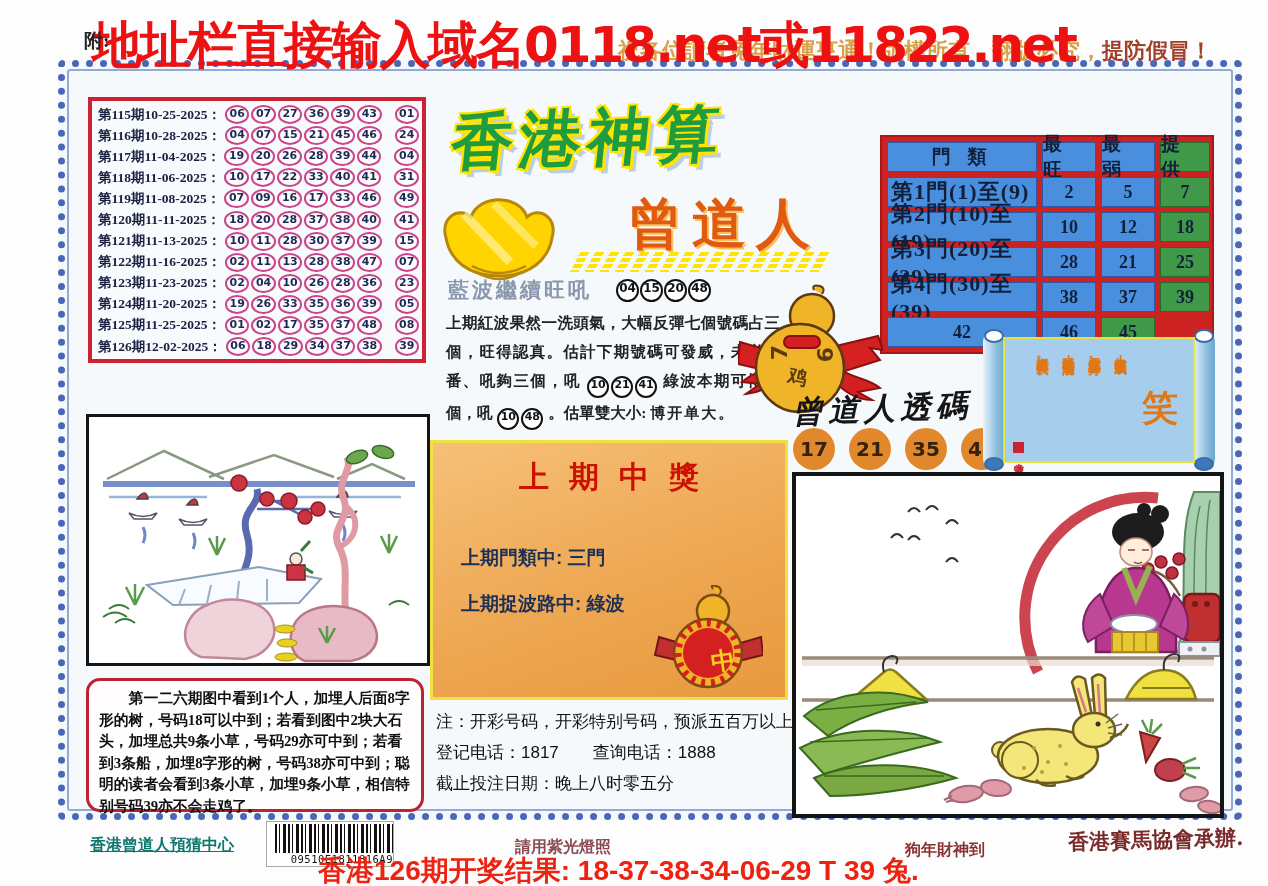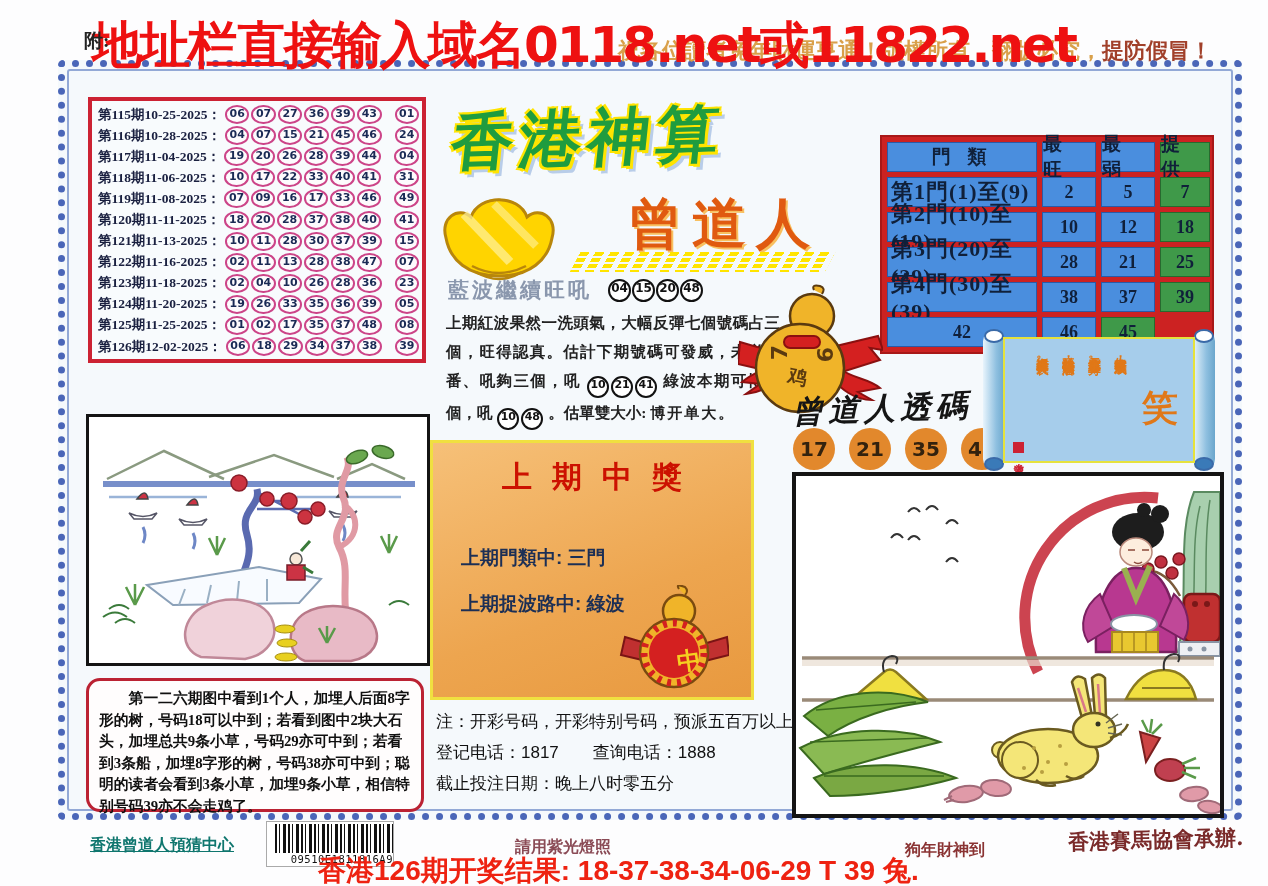--- a/index.html
+++ b/index.html
@@ -35,21 +35,21 @@
       text-shadow:3px 3px 0 #ffe400,-2px -2px 0 #ffe400,2px -2px 0 #ffe400,-2px 2px 0 #ffe400,6px 6px 0 rgba(110,150,210,.45);}
   .logo-sub{left:628px;top:188px;font:bold 54px "DejaVu Serif",serif;color:#e05a10;z-index:2;
       letter-spacing:10px;white-space:nowrap;text-shadow:2px 2px 0 #f8c060;}
   .ingot{left:438px;top:176px;z-index:2;}
   .dash-strip{left:575px;top:252px;width:255px;height:20px;z-index:2;transform:skewX(-28deg);
       background-image:repeating-linear-gradient(180deg,rgba(245,249,252,0) 0 4px,#f5f9fc 4px 6px),
                        repeating-linear-gradient(90deg,#ffe400 0 9px,rgba(255,228,0,0) 9px 15px);}
 
   
   .bluewave{left:448px;top:276px;z-index:2;display:flex;align-items:center;}
-  .bw-label{font:bold 21px "Liberation Serif",serif;color:#8a97ad;letter-spacing:3px;margin-right:16px;}
+  .bw-label{font:bold 21px "Liberation Serif",serif;color:#8a97ad;letter-spacing:3px;margin-right:24px;}
   .bwc{display:inline-block;width:19px;height:19px;line-height:18px;border:2px solid #111;border-radius:50%;
        font:bold 12px "DejaVu Sans",sans-serif;text-align:center;color:#111;margin-right:1px;background:#fff;}
   .tipsp{left:446px;top:308px;width:334px;font:bold 15.5px "Liberation Serif",serif;color:#222;
          line-height:29px;z-index:2;text-align:justify;}
   .pcirc{display:inline-block;width:18px;height:18px;line-height:17px;border:2px solid #111;border-radius:50%;
          font:bold 11px "DejaVu Sans",sans-serif;text-align:center;color:#111;margin:0 1px;background:#fff;vertical-align:-2px;}
   .tipsp .big{font-size:15px;letter-spacing:2px;}
 
   
   .gate{left:880px;top:103px;width:334px;z-index:2;background:#cc2222;border:2px solid #a81818;
@@ -86,21 +86,21 @@
   .scroll-content{display:flex;flex-direction:row-reverse;justify-content:space-between;height:100%;
                   padding:8px 8px 6px 6px;box-sizing:border-box;}
   .bigchar{writing-mode:vertical-rl;font:bold 36px "DejaVu Serif",serif;color:#e07818;align-self:flex-start;margin-top:14px;}
   .poem-wrap{display:flex;flex-direction:row-reverse;gap:9px;}
   .poem-col{writing-mode:vertical-rl;font:bold 12.5px "Liberation Serif",serif;color:#e07818;letter-spacing:1px;}
   .seal{display:flex;flex-direction:column;align-items:center;align-self:flex-end;gap:2px;}
   .seal-sq{width:11px;height:11px;background:#cc2233;}
   .seal-txt{writing-mode:vertical-rl;font:bold 11px "Liberation Serif",serif;color:#cc2233;}
 
   
-  .lastwin{left:430px;top:440px;width:324px;height:260px;z-index:2;box-sizing:border-box;
+  .lastwin{left:430px;top:440px;width:358px;height:260px;z-index:2;box-sizing:border-box;
            background:linear-gradient(160deg,#f6c078,#eda54f 60%,#e8993f);border:3px solid #f0e040;}
   .lw-title{position:absolute;left:0;right:0;top:14px;text-align:center;font:bold 30px "Liberation Serif",serif;
             color:#cc1100;letter-spacing:20px;text-indent:20px;}
   .lw-line{position:absolute;left:28px;font:bold 19px "Liberation Sans",sans-serif;color:#1c2f55;}
   .lw-l1{top:102px;} .lw-l2{top:148px;}
   .lw-badge{position:absolute;right:22px;top:142px;}
   .lw-badge-char{position:absolute;right:50px;top:202px;font:bold 24px "DejaVu Serif",serif;color:#f5d020;transform:rotate(-8deg);z-index:3;}
 
   
   .landscape{left:86px;top:414px;width:338px;height:246px;border:3px solid #141414;background:#fff;z-index:2;box-sizing:content-box;}
@@ -215,21 +215,21 @@
         <span class="rlabel">第122期11-16-2025：</span>
         <span class="circ">02</span>
         <span class="circ">11</span>
         <span class="circ">13</span>
         <span class="circ">28</span>
         <span class="circ">38</span>
         <span class="circ">47</span>
         <span class="circ special">07</span>
       </div>
       <div class="rrow">
-        <span class="rlabel">第123期11-18-2025：</span>
+        <span class="rlabel">第123期11-23-2025：</span>
         <span class="circ">02</span>
         <span class="circ">04</span>
         <span class="circ">10</span>
         <span class="circ">26</span>
         <span class="circ">28</span>
         <span class="circ">36</span>
         <span class="circ special">23</span>
       </div>
       <div class="rrow">
         <span class="rlabel">第124期11-20-2025：</span>

